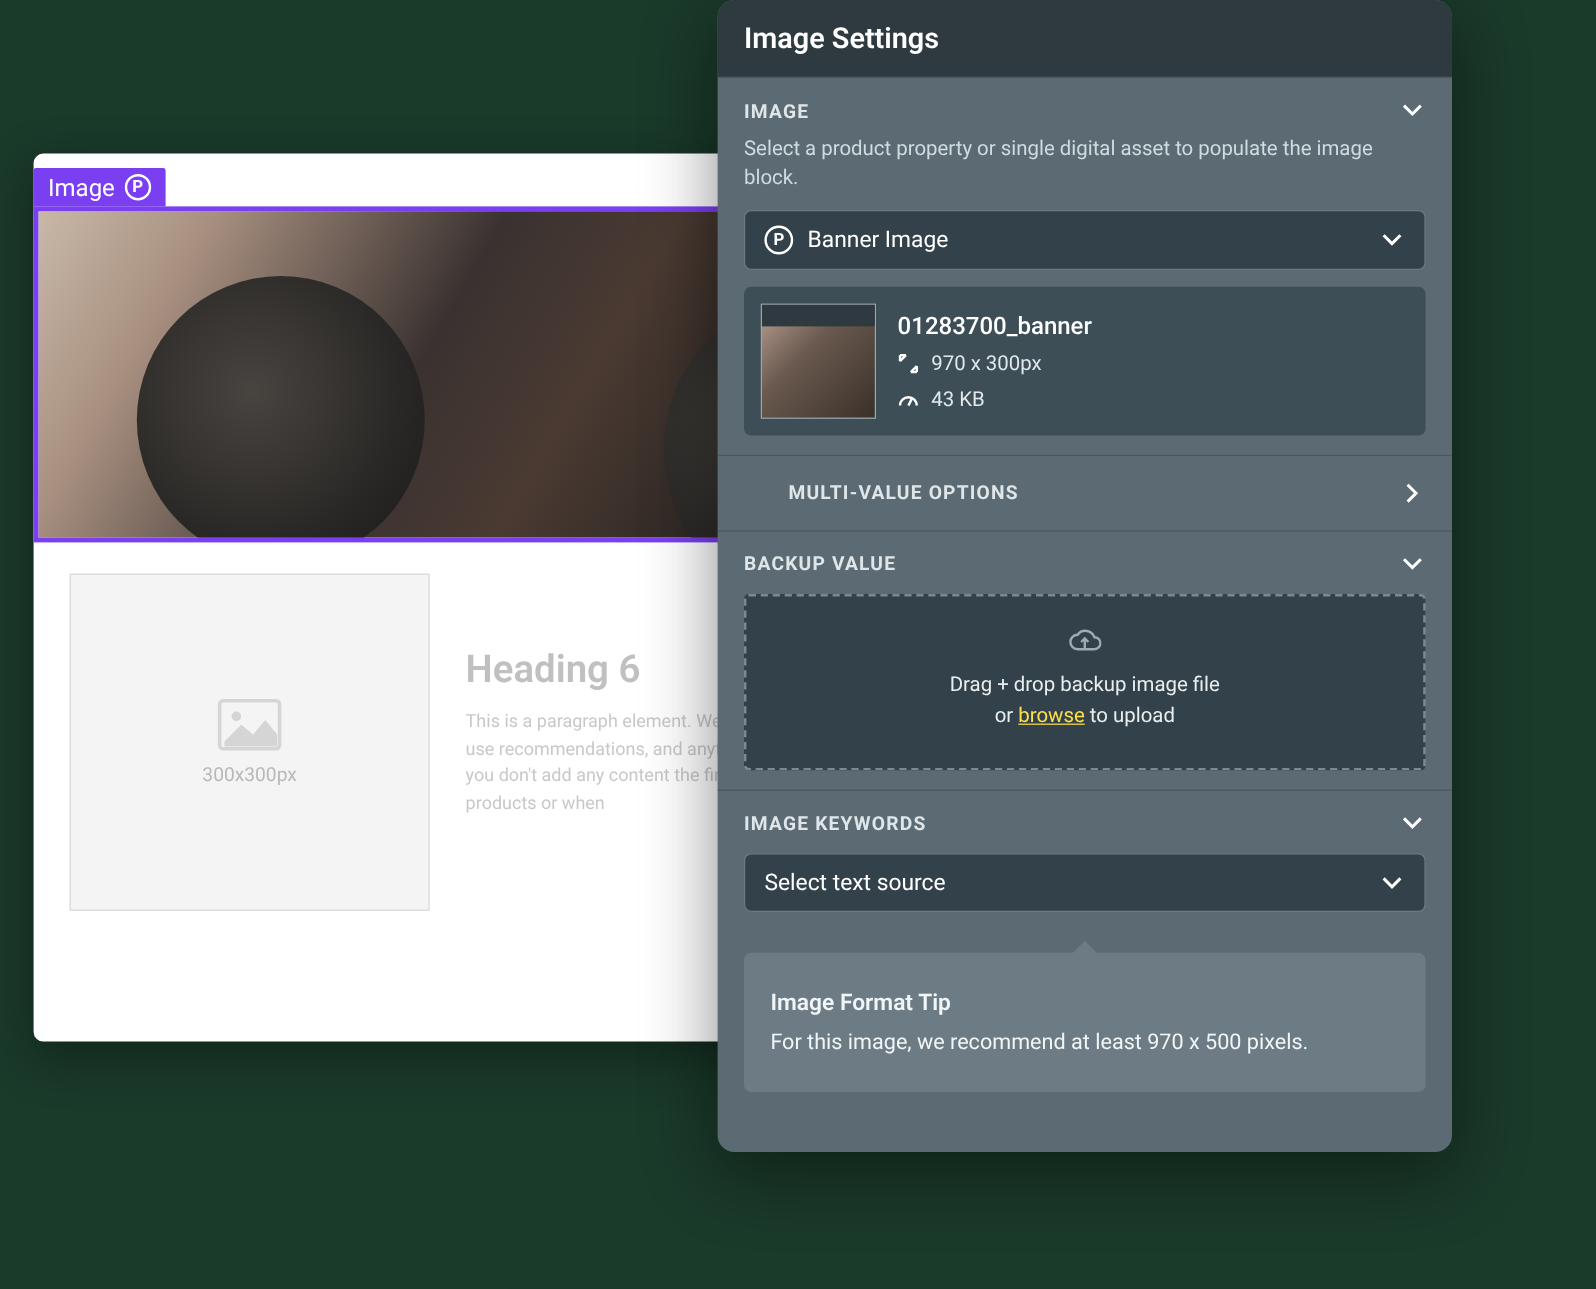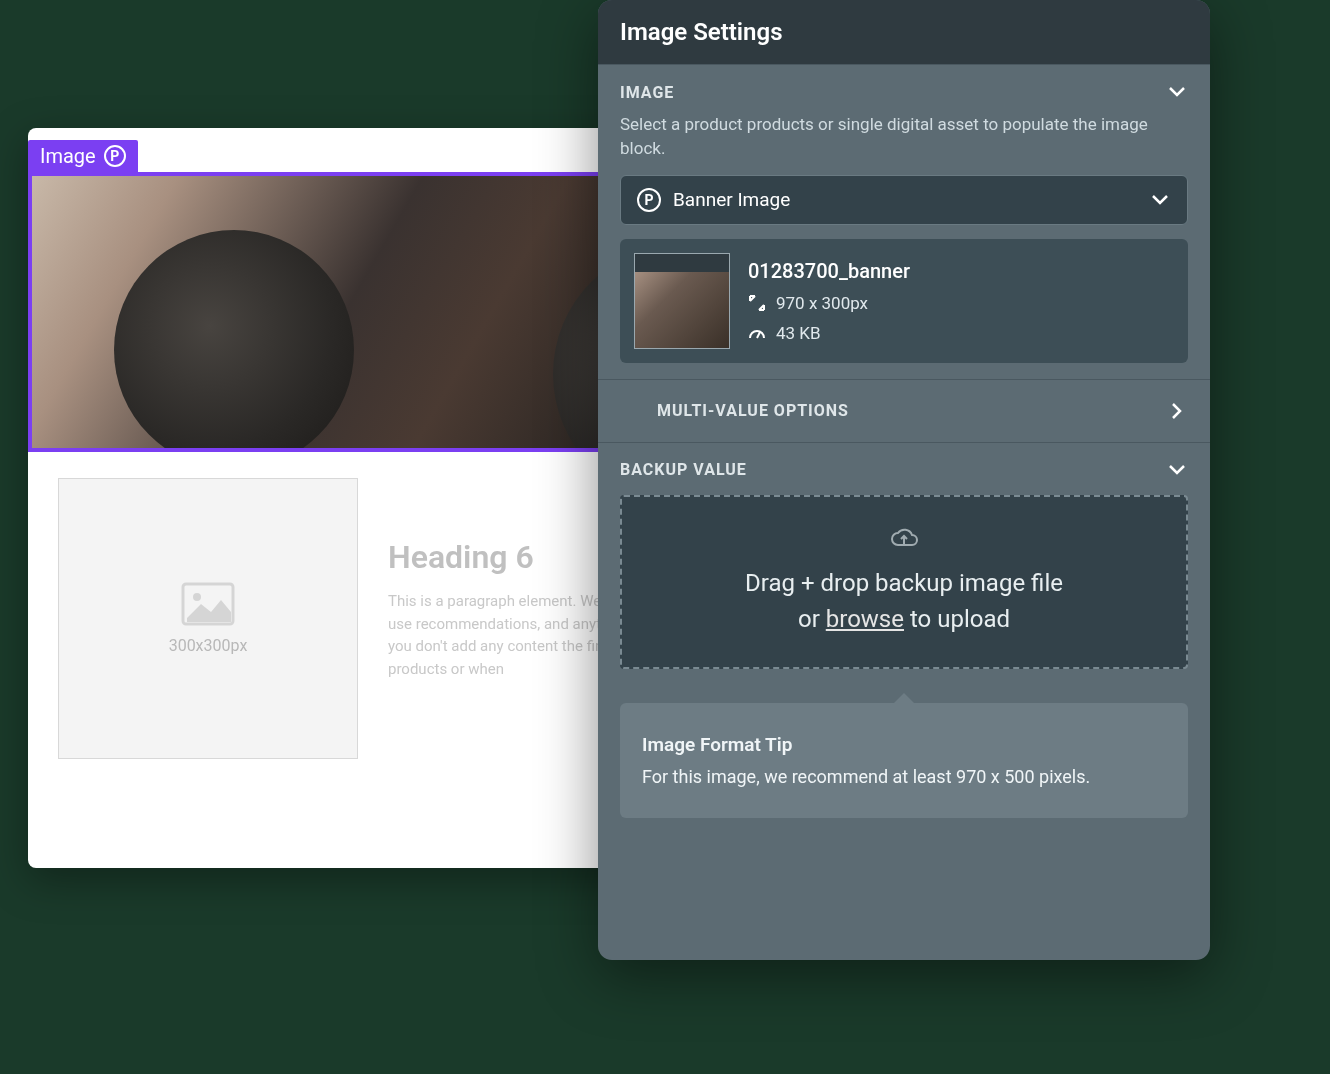--- a/index.html
+++ b/index.html
@@ -172,25 +172,25 @@
   .asset-meta .row svg { stroke:#fff; }
 
   .dropzone {
     margin-top:14px;
     border:2px dashed #7a8a92;
     background:#33424a;
     border-radius:4px;
     padding:26px 20px 30px;
     text-align:center;
     color:#e8eef0;
-    font-size:24px;
+    font-size:17px;
     line-height:1.5;
   }
   .dropzone .cloud { margin-bottom:6px; opacity:0.7; }
-  .dropzone a { color:#e5e5e5; text-decoration:underline; }
+  .dropzone a { color:#fde047; text-decoration:underline; }
 
   .tip-box {
     margin: 18px 22px 22px;
     background:#6d7c84;
     border-radius:6px;
     padding:28px 22px;
     font-size:18px;
     color:#f0f5f7;
     line-height:1.5;
     position:relative;
@@ -237,21 +237,21 @@
 
   <div class="section">
     <div class="section-head">
       <span>IMAGE</span>
       <span class="chev">
           <svg width="18" height="12" viewBox="0 0 18 12">
             <path d="M2 2 L9 9 L16 2"></path>
           </svg>
         </span>
     </div>
-    <div class="section-desc">Select a product products or single digital asset to populate the image block.</div>
+    <div class="section-desc">Select a product property or single digital asset to populate the image block.</div>
     <div class="dropdown">
       <span class="left">
         <span class="p-circle">P</span>
         <span>Banner Image</span>
       </span>
       <span class="chev">
           <svg width="18" height="12" viewBox="0 0 18 12">
             <path d="M2 2 L9 9 L16 2"></path>
           </svg>
         </span>
@@ -304,18 +304,36 @@
             <path d="M14 17 V9 M11 12 L14 9 L17 12"></path>
           </svg>
       </div>
       <div>Drag + drop backup image file</div>
       <div>
         <span>or </span><a href="#">browse</a><span> to upload</span>
       </div>
     </div>
   </div>
 
+  <div class="section">
+    <div class="section-head">
+      <span>IMAGE KEYWORDS</span>
+      <span class="chev">
+          <svg width="18" height="12" viewBox="0 0 18 12">
+            <path d="M2 2 L9 9 L16 2"></path>
+          </svg>
+        </span>
+    </div>
+    <div class="dropdown">
+      <span>Select text source</span>
+      <span class="chev">
+          <svg width="18" height="12" viewBox="0 0 18 12">
+            <path d="M2 2 L9 9 L16 2"></path>
+          </svg>
+        </span>
+    </div>
+  </div>
 
   <div class="tip-box">
     <div class="tip-title">Image Format Tip</div>
     <div>For this image, we recommend at least 970 x 500 pixels.</div>
   </div>
 </div>
 
 </body></html>

